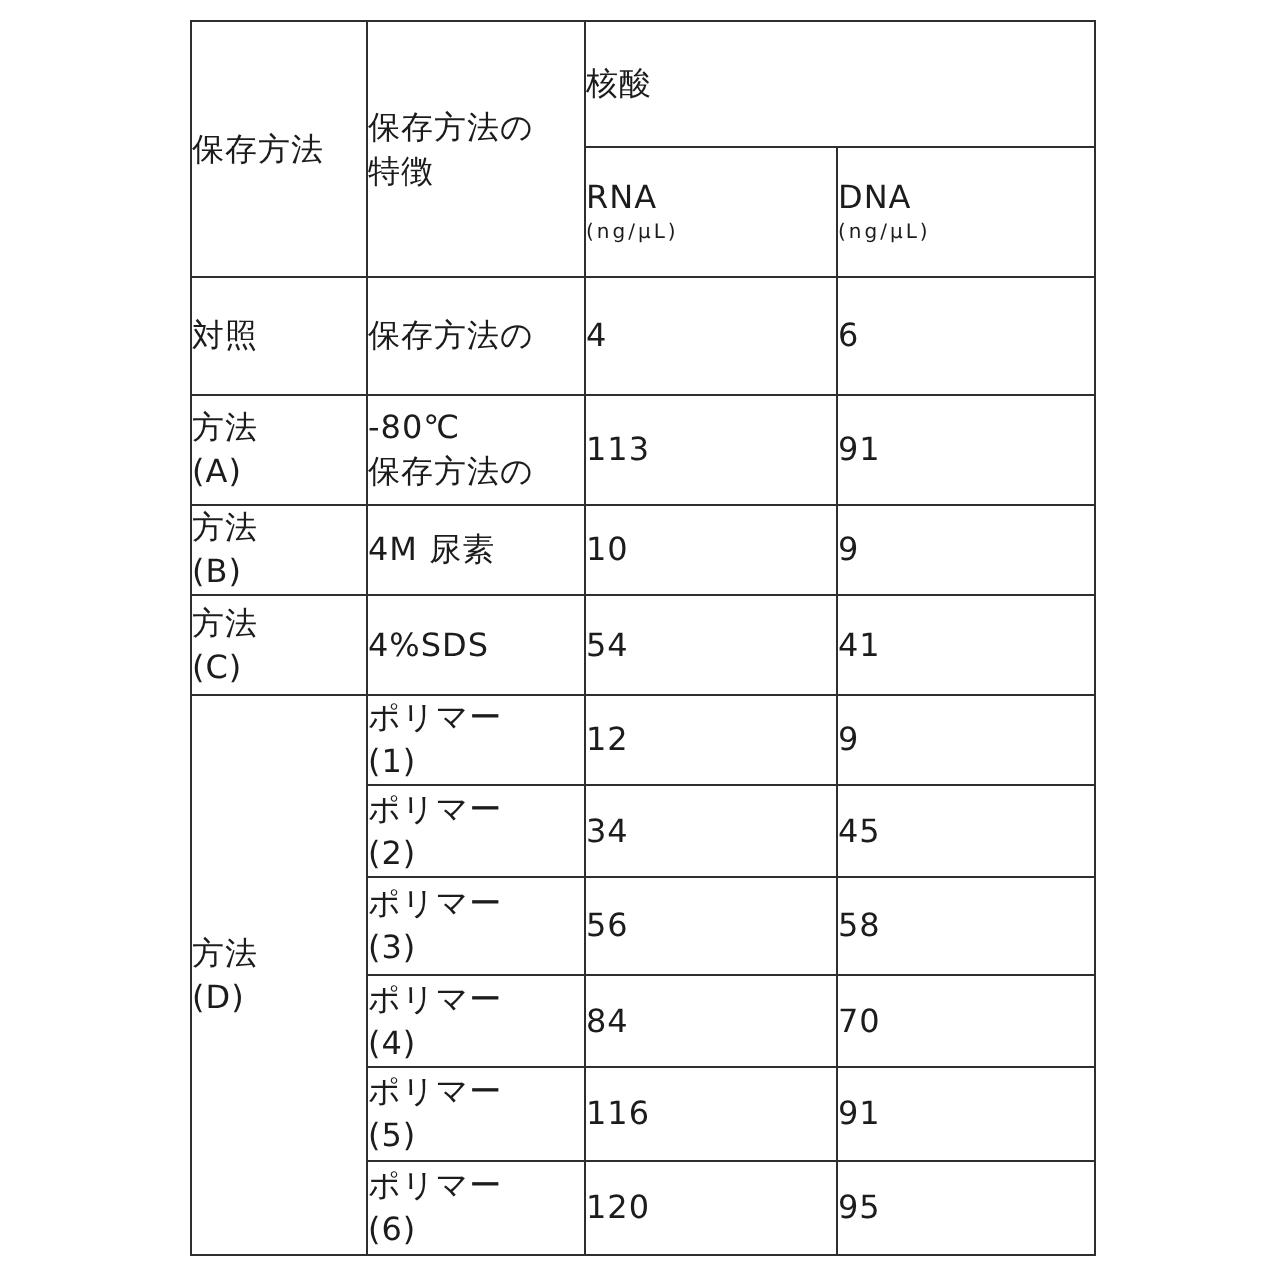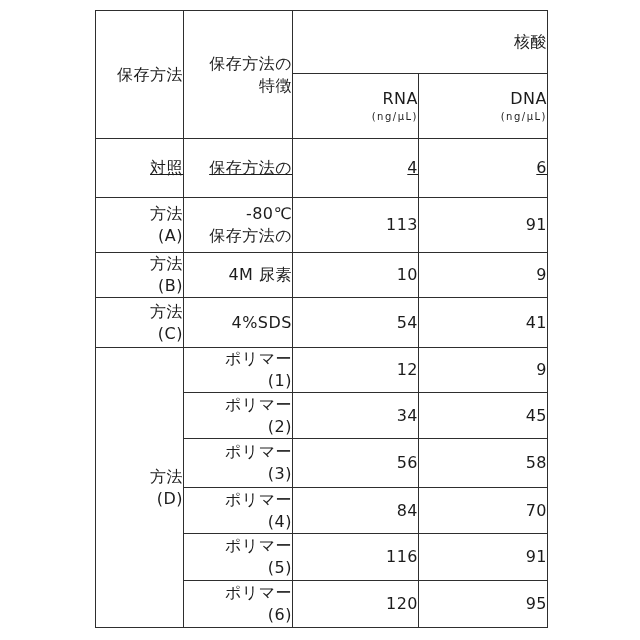--- a/index.html
+++ b/index.html
@@ -16,32 +16,32 @@
     overflow: hidden;
   }
   table.data-table {
     position: absolute;
     left: 95px; top: 10px;
     border-collapse: collapse;
     table-layout: fixed;
   }
   td {
     border: 1.5px solid #2e2e2e;
-    text-align: right;
+    text-align: left;
     vertical-align: middle;
     padding: 0;
     font-size: 16px;
     line-height: 1.35;
     letter-spacing: 0.5px;
   }
   td .unit { font-size: 10px; letter-spacing: 1.5px; }
   
   tr.rh-group  { height: 63px; }
   tr.rh-sub    { height: 65px; }
-  tr.r-control { height: 59px; text-decoration: underline; }
+  tr.r-control { height: 59px; }
   tr.r-a       { height: 55px; }
   tr.r-b       { height: 45px; }
   tr.r-c       { height: 50px; }
   tr.r-p1      { height: 45px; }
   tr.r-p2      { height: 46px; }
   tr.r-p3      { height: 49px; }
   tr.r-p4      { height: 46px; }
   tr.r-p5      { height: 47px; }
   tr.r-p6      { height: 47px; }
 </style>

